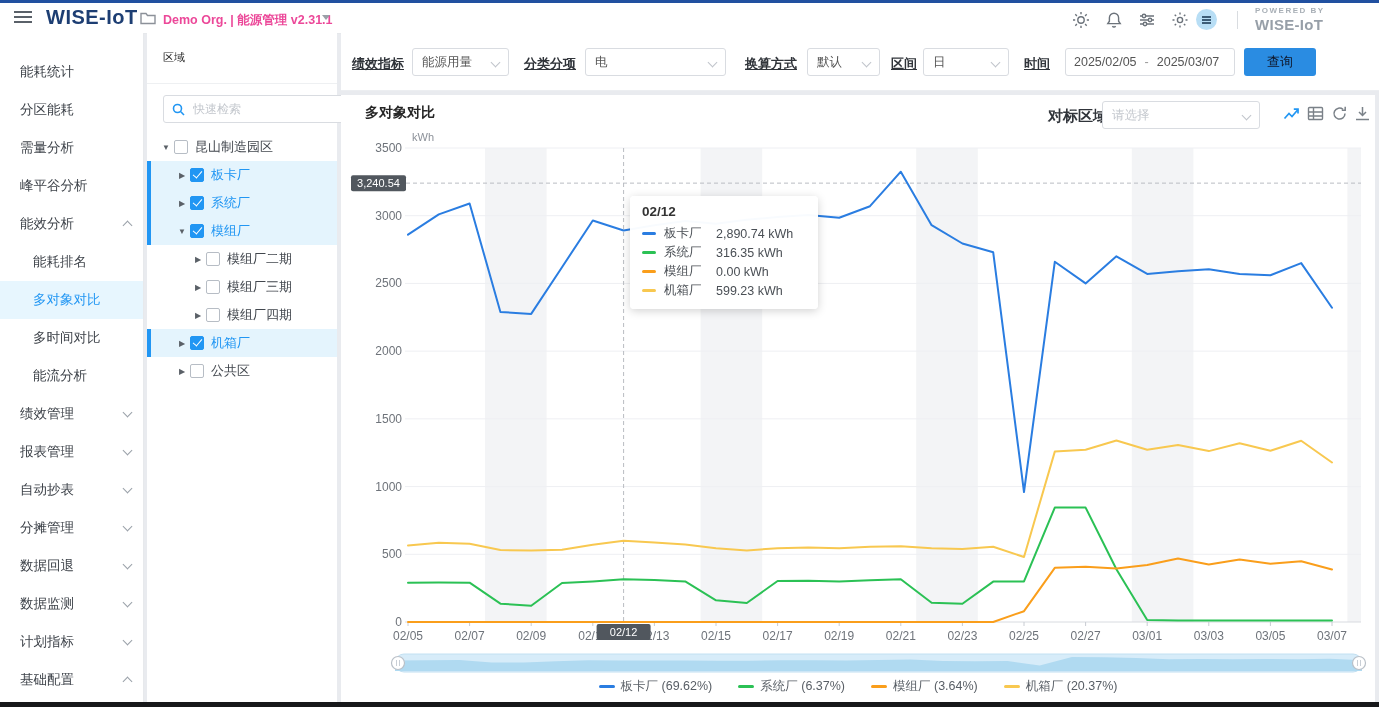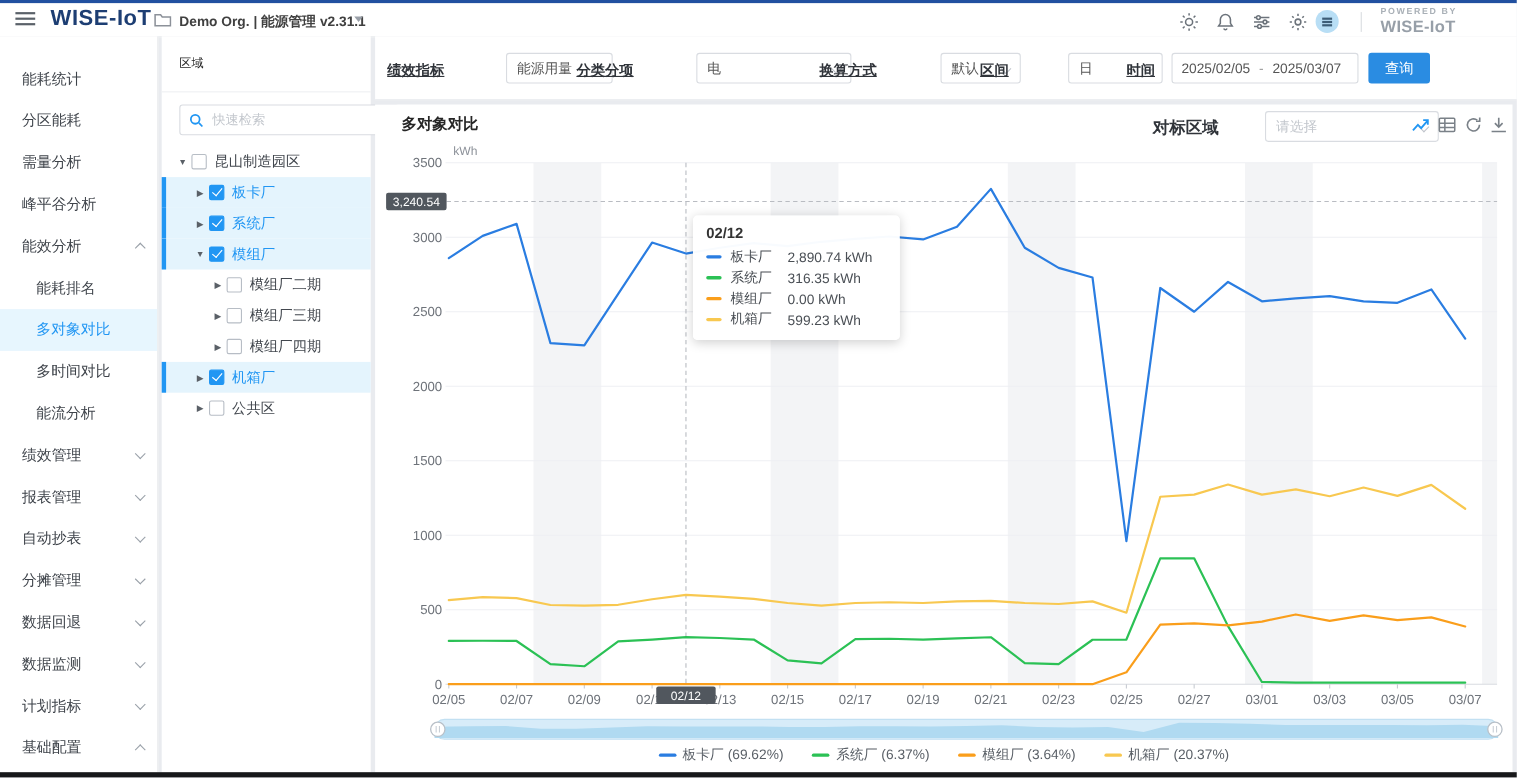--- a/index.html
+++ b/index.html
@@ -6,21 +6,21 @@
   #app{position:relative;width:1379px;height:707px;background:#e9ebef;overflow:hidden;
        font-family:"Liberation Sans","DejaVu Sans",sans-serif;color:#333;}
   .abs{position:absolute;}
   
   .topstrip{left:0;top:0;width:1379px;height:3px;background:#2150a0;}
   .header{left:0;top:3px;width:1379px;height:30px;background:#fff;border-bottom:1px solid #e6e8eb;}
   .hamburger{left:14px;top:8px;width:18px;height:14px;cursor:pointer;}
   .hamburger i{display:block;height:2px;background:#5a6169;margin-bottom:3px;}
   .logo{left:46px;top:3px;font-size:20px;font-weight:bold;color:#1d3e73;letter-spacing:.5px;}
   .folder-ic{left:140px;top:8px;color:#8c9199;}
-  .org{left:163px;top:9px;font-size:12.5px;font-weight:bold;color:#404040;}
+  .org{left:163px;top:9px;font-size:12.5px;font-weight:bold;color:#ec4899;}
   .org-caret{left:322px;top:12px;width:0;height:0;border-left:4px solid transparent;border-right:4px solid transparent;border-top:5px solid #9aa0a8;}
   .hicon{width:18px;height:18px;color:#6c737b;cursor:pointer;}
   .avatar{left:1196px;top:6px;width:21px;height:21px;border-radius:50%;background:#b8def5;display:flex;align-items:center;justify-content:center;cursor:pointer;}
   .avatar i{display:block;width:9px;height:2px;background:#3d5d77;box-shadow:0 3px 0 #3d5d77,0 -3px 0 #3d5d77;}
   .hdr-div{left:1237px;top:8px;width:1px;height:18px;background:#d9dce0;}
   .pwr{left:1255px;top:4px;width:112px;text-align:left;line-height:1;}
   .pwr .l1{font-size:8px;letter-spacing:1.5px;color:#a9b0b7;font-weight:bold;}
   .pwr .l2{font-size:15px;font-weight:bold;color:#979fa8;margin-top:2px;letter-spacing:.3px;}
   
   .sidebar{left:0;top:33px;width:143px;height:669px;background:#fff;border-right:1px solid #e7e9ec;overflow:hidden;}
@@ -41,26 +41,26 @@
   .tree{left:0;top:100px;width:190px;}
   .tree-row{height:28px;display:flex;align-items:center;border-left:4px solid transparent;font-size:13px;color:#42474e;cursor:pointer;box-sizing:border-box;}
   .tree-row.hl{background:#e4f4fd;border-left-color:#2196f3;color:#2196f3;}
   .caret{font-size:8px;color:#5a6067;width:14px;text-align:center;flex:none;}
   .cb{width:14px;height:14px;border:1.5px solid #b7bdc5;border-radius:2px;background:#fff;margin:0 7px 0 1px;position:relative;flex:none;box-sizing:border-box;cursor:pointer;}
   .cb.checked{background:#2196f3;border-color:#2196f3;}
   .cb.checked::after{content:'';position:absolute;left:3.5px;top:0px;width:4px;height:8px;border-right:1.8px solid #fff;border-bottom:1.8px solid #fff;transform:rotate(40deg);}
   
   .filterbar{left:341px;top:33px;width:1038px;height:57px;background:#fff;border-bottom:1px solid #eceef1;}
   .flabel{top:22px;font-size:13px;font-weight:bold;color:#30343a;text-decoration:underline;}
-  .sel{position:absolute;display:flex;align-items:center;height:28px;border:1px solid #d9dce1;border-radius:3px;background:#fff;padding:0 22px 0 9px;font-size:12.5px;color:#555;box-sizing:border-box;cursor:pointer;margin-left:48px;}
+  .sel{position:absolute;display:flex;align-items:center;height:28px;border:1px solid #d9dce1;border-radius:3px;background:#fff;padding:0 22px 0 9px;font-size:12.5px;color:#555;box-sizing:border-box;cursor:pointer;}
   .sel .selchev{position:absolute;right:9px;top:10px;width:6px;height:6px;border-right:1.4px solid #c0c4cb;border-bottom:1.4px solid #c0c4cb;transform:rotate(45deg);}
   .sel.ph span{color:#c3c7cd;}
   .datebox{position:absolute;display:flex;align-items:center;height:28px;border:1px solid #d9dce1;border-radius:3px;background:#fff;font-size:12.5px;color:#555;box-sizing:border-box;padding:0 8px;cursor:pointer;}
   .datebox .dsep{margin:0 8px;color:#999;}
-  .btn-primary{position:absolute;width:56px;height:28px;background:#2a8ce2;color:#ffffff;font-size:13px;border:0;border-radius:3px;display:flex;align-items:center;justify-content:center;cursor:pointer;font-family:inherit;}
+  .btn-primary{position:absolute;width:72px;height:28px;background:#2a8ce2;color:#0f172a;font-size:13px;border:0;border-radius:3px;display:flex;align-items:center;justify-content:center;cursor:pointer;font-family:inherit;}
   
   .card{left:341px;top:95px;width:1034px;height:607px;background:#fff;}
   .card-title{left:24px;top:9px;font-size:14px;font-weight:bold;color:#262626;}
   .bench-label{left:707px;top:12px;font-size:15px;font-weight:bold;color:#30343a;}
   .ticon{width:17px;height:17px;color:#7a8188;cursor:pointer;}
   .ticon.active{color:#2196f3;}
   .legend{left:0;top:583px;width:1034px;display:flex;justify-content:center;gap:26px;text-align:right;}
   .legend-item{display:flex;align-items:center;font-size:12.5px;color:#595f66;cursor:pointer;}
   .legend-item .dash{width:16px;height:3px;border-radius:2px;margin-right:6px;}
   

